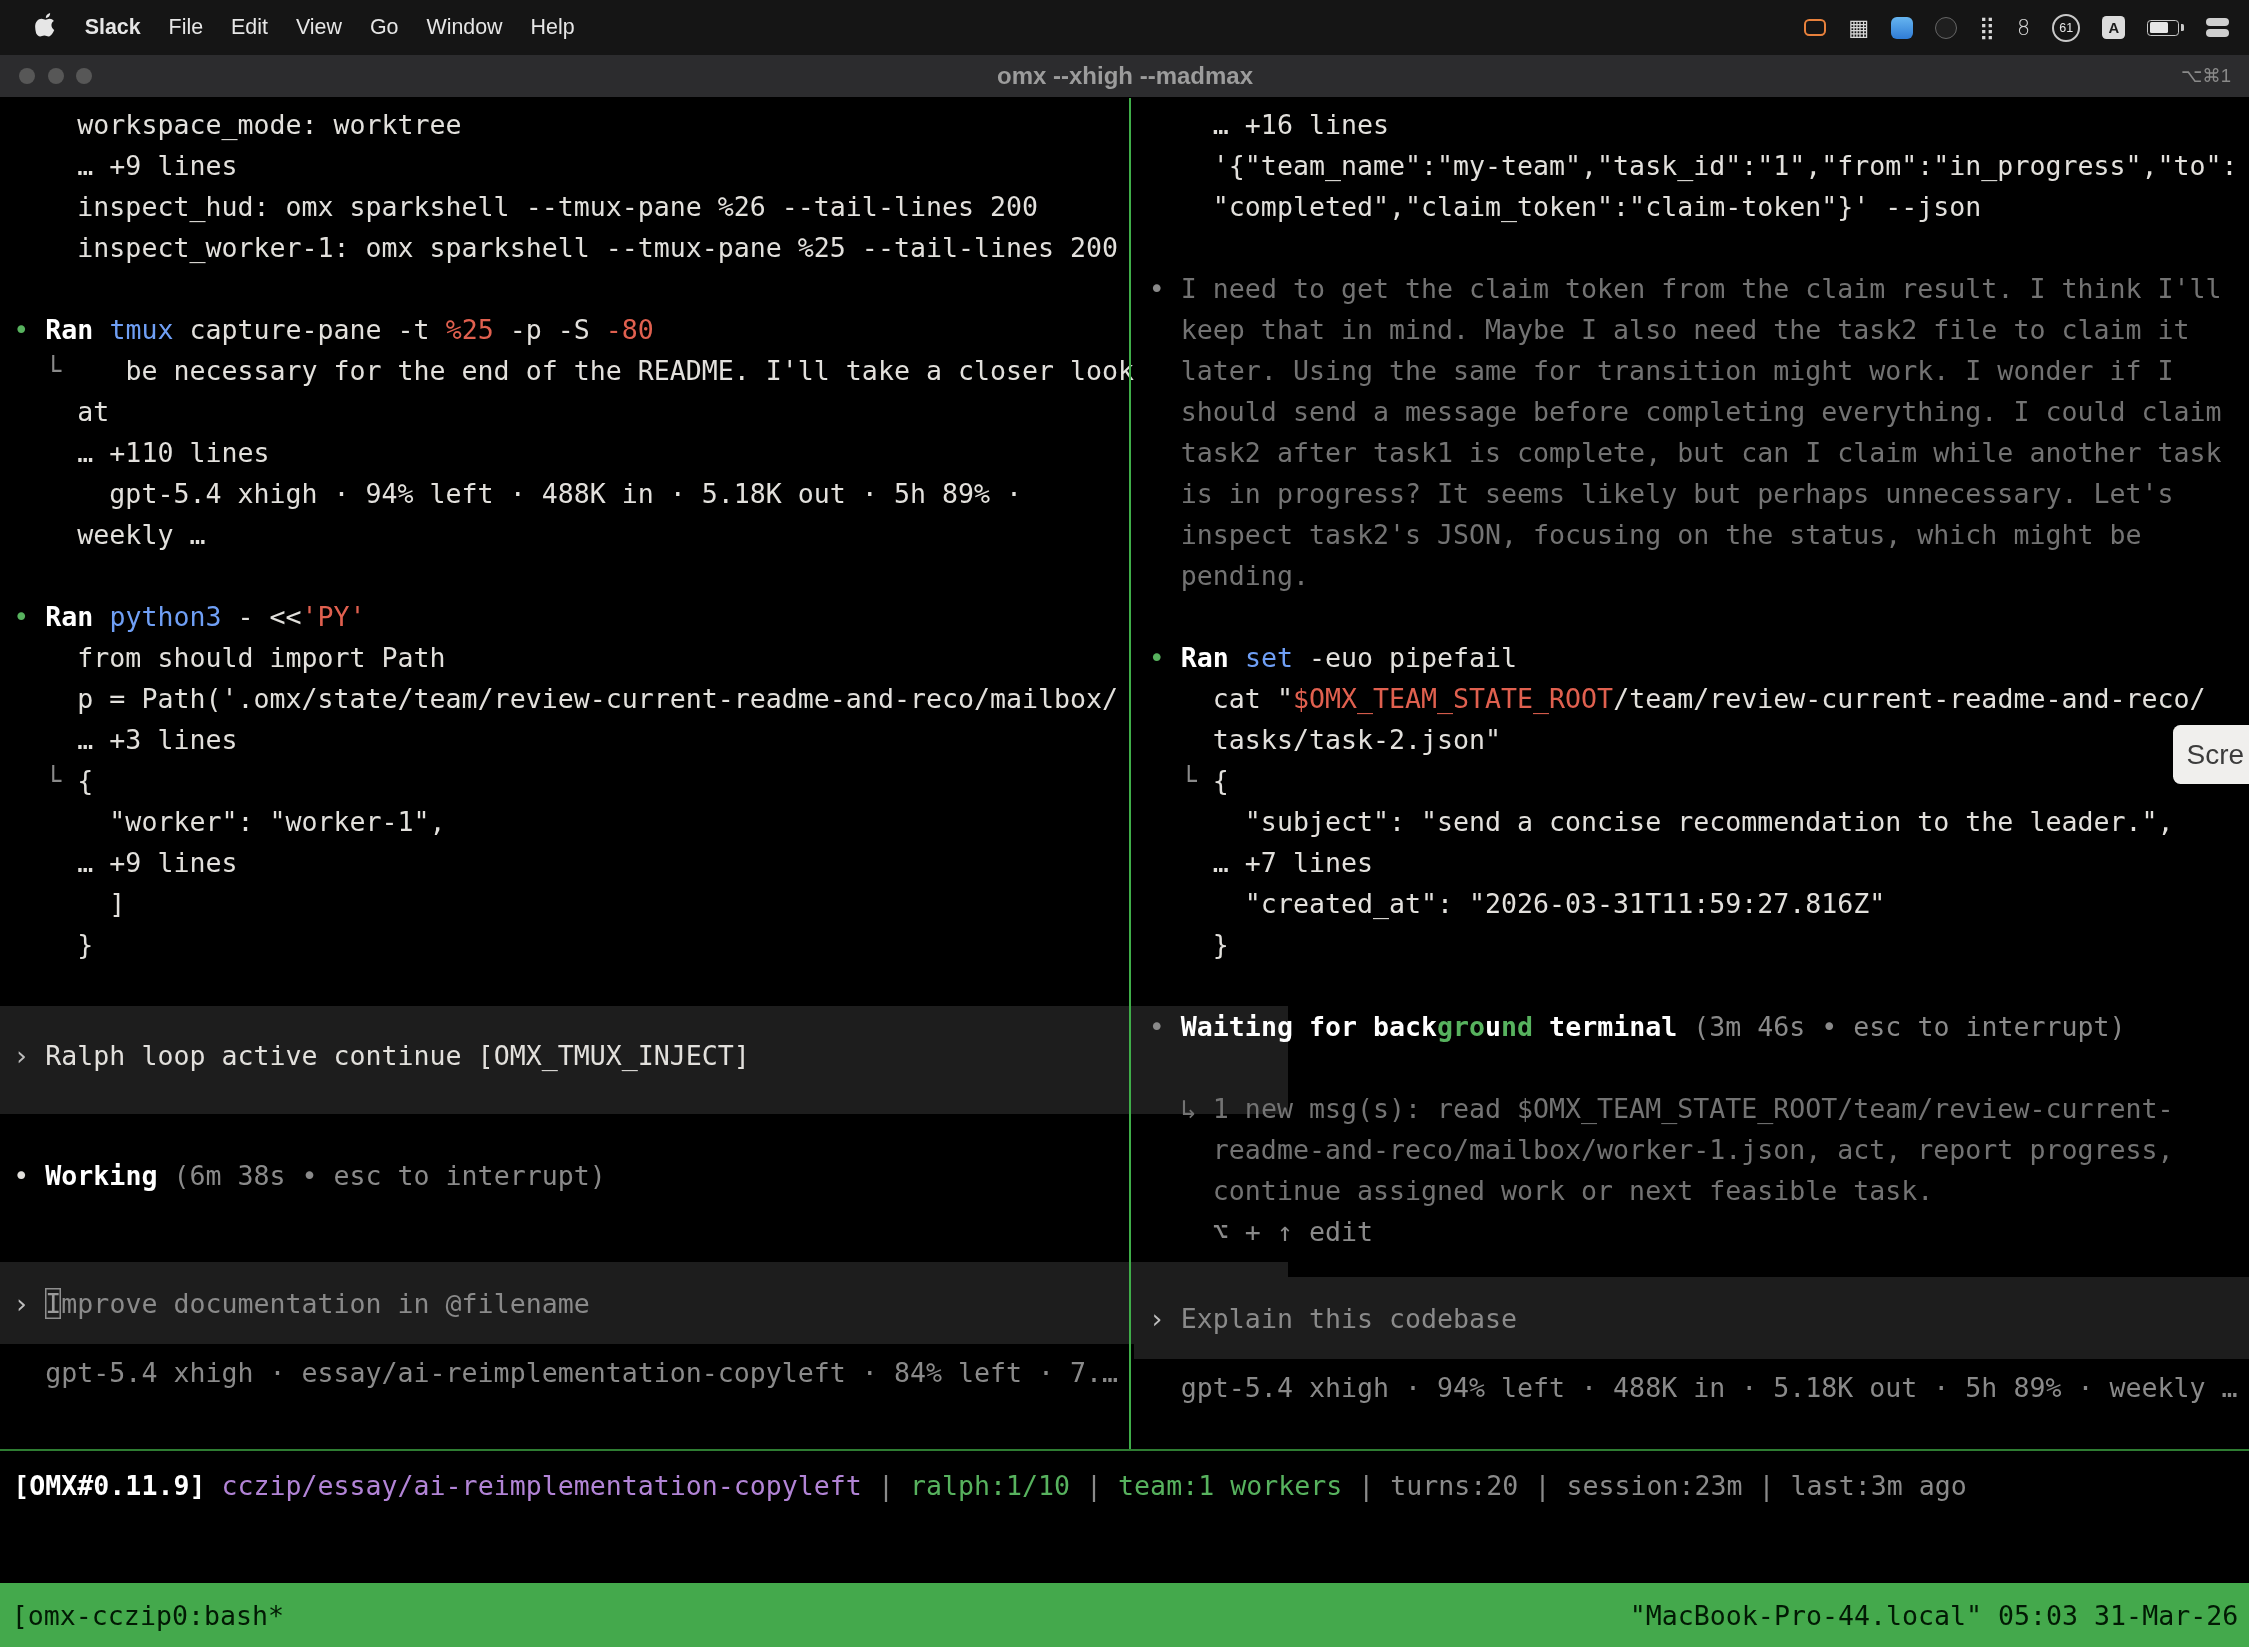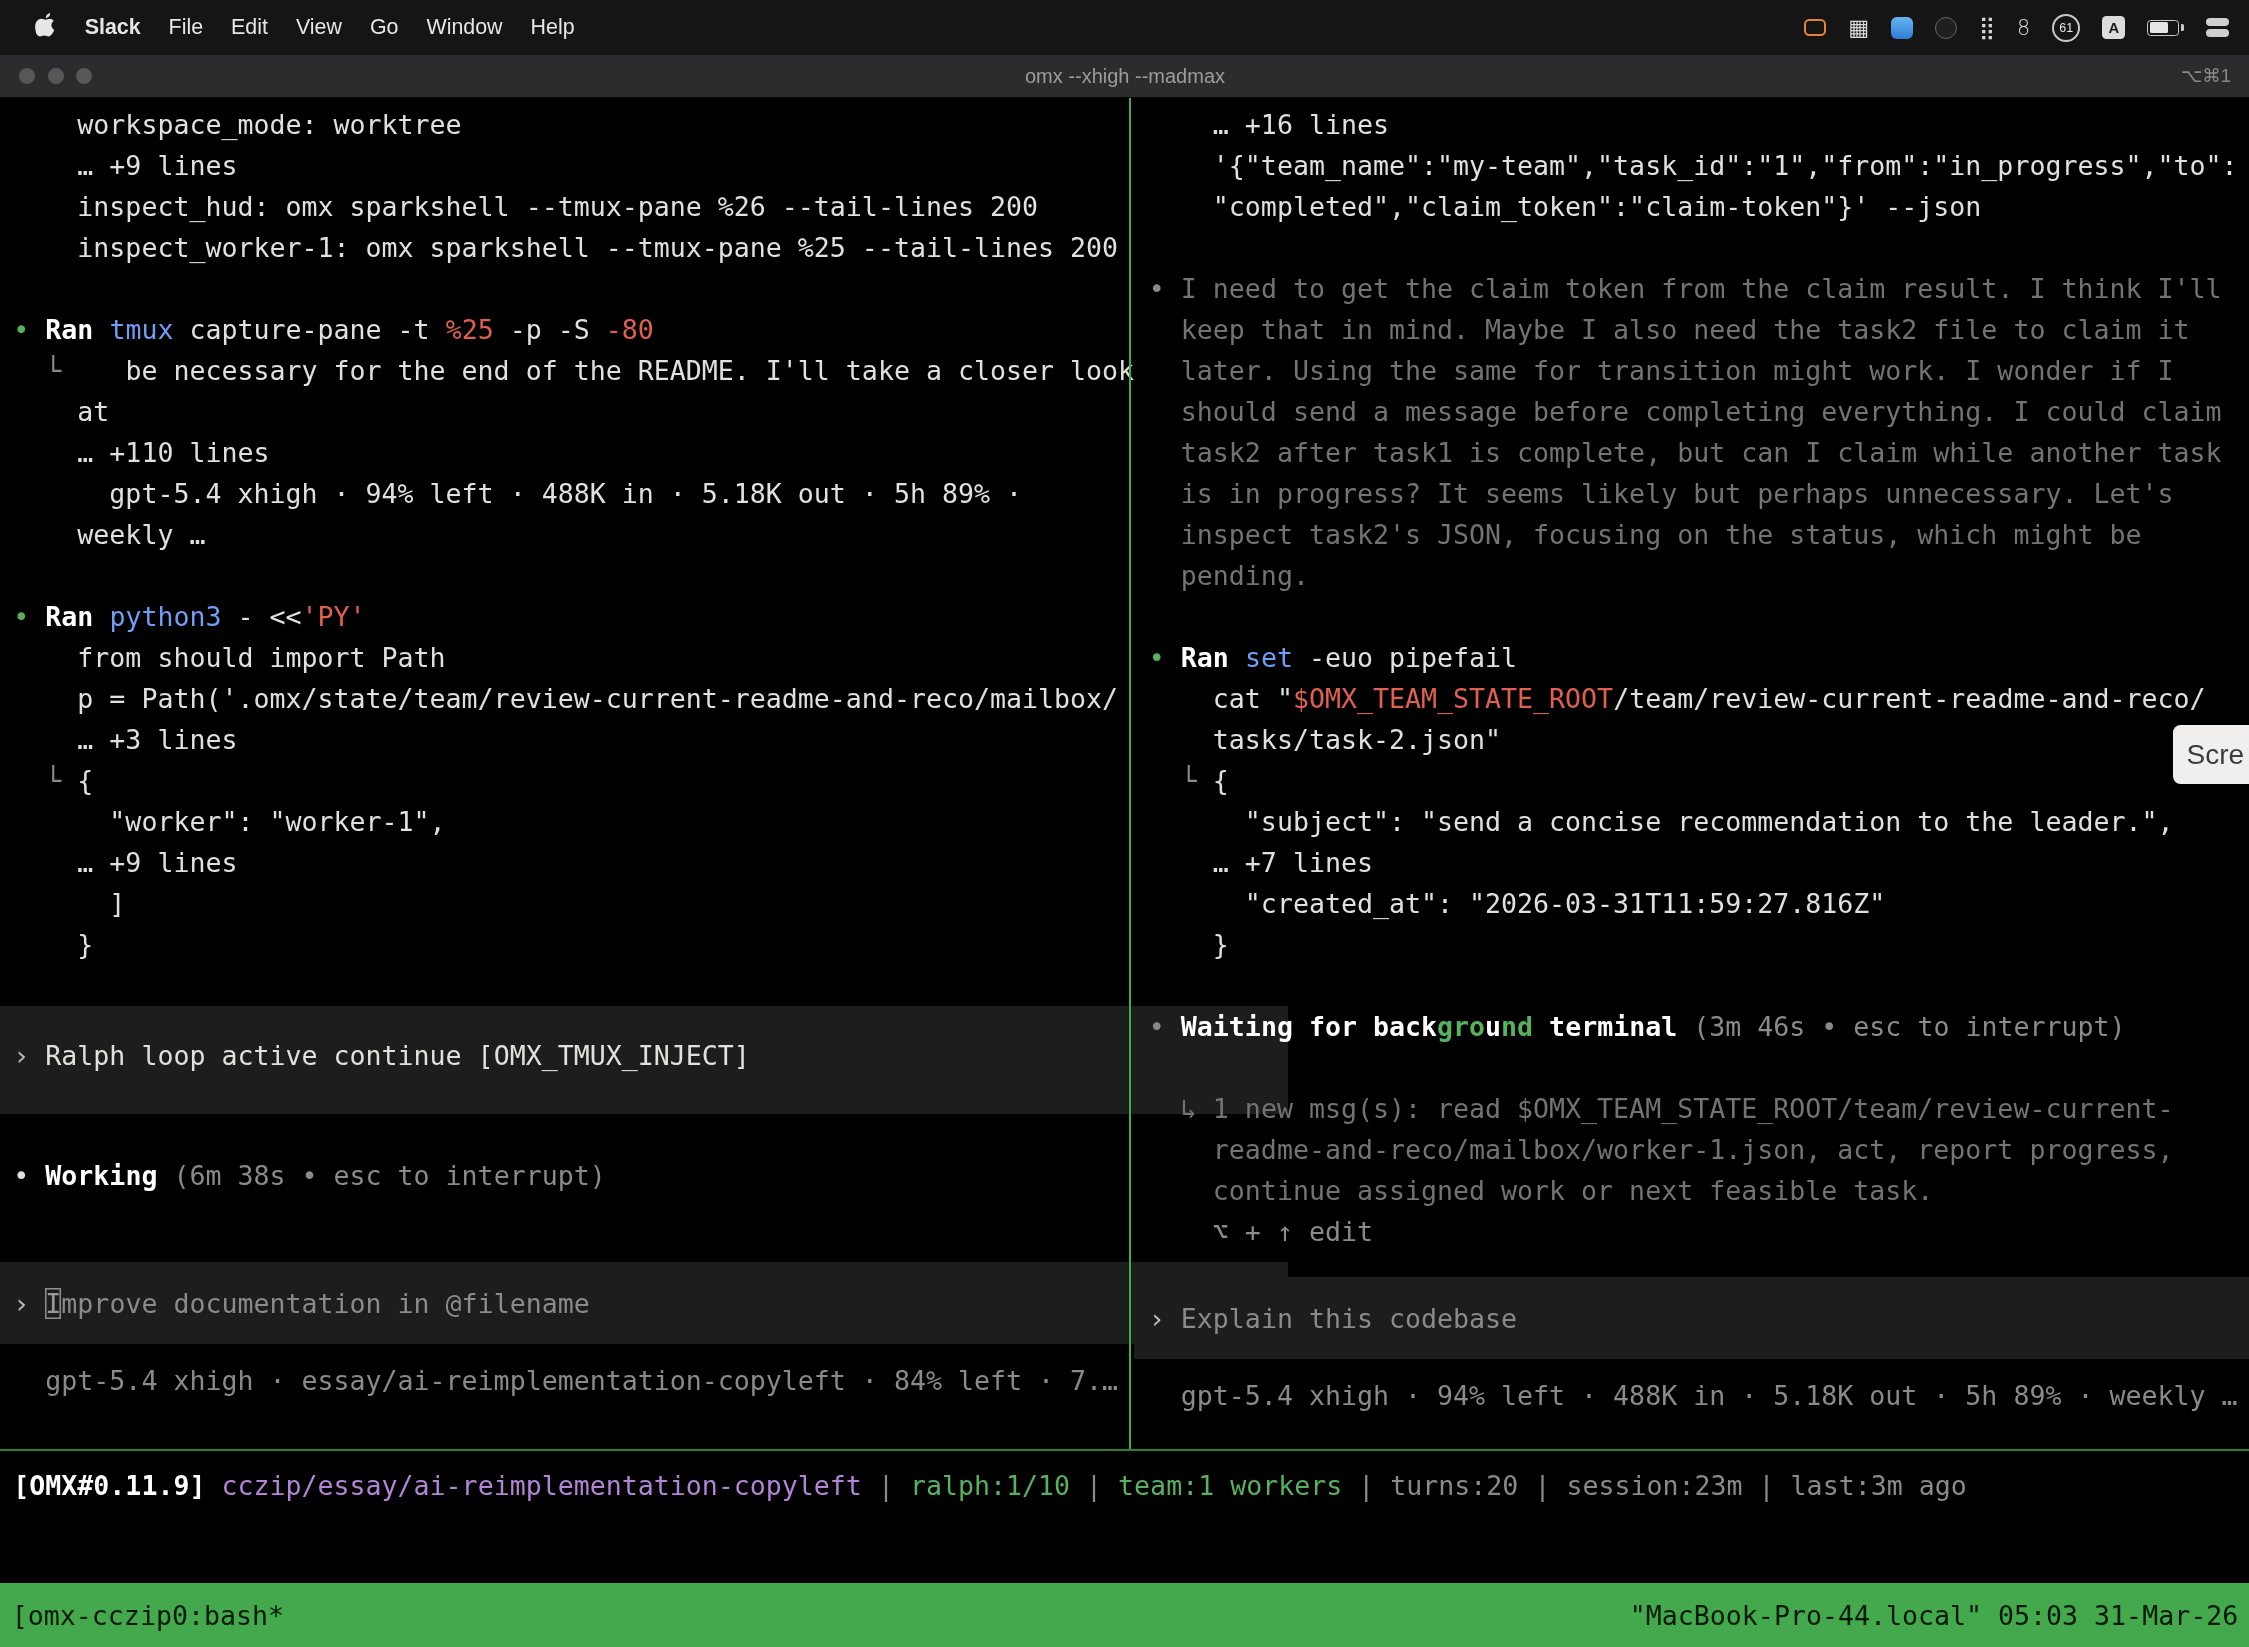--- a/index.html
+++ b/index.html
@@ -25,36 +25,36 @@
   .bat-body{display:block;width:32px;height:16px;border:1.5px solid #c8c8c8;border-radius:3.7px;padding:1.5px}
   .bat-fill{display:block;width:68%;height:100%;background:#e6e6e6;border-radius:1.5px}
   .bat-nub{display:block;width:3px;height:7.4px;background:#c8c8c8;border-radius:0 1.5px 1.5px 0}
   .cc{flex-direction:column;gap:3.7px}
   .cc .pill{display:block;width:23.6px;height:8px;border-radius:4.4px;background:#cfcfcf}
 
   
   .title-bar{height:43px;background:#2c2c2e;position:relative;display:flex;align-items:center;border-bottom:0.7px solid #000}
   .lights{position:absolute;left:19px;display:flex;gap:12.5px}
   .light{width:16px;height:16px;border-radius:50%;background:#575757}
-  .win-title{flex:1;text-align:center;color:#9c9c9c;font-size:20px;font-weight:400;
+  .win-title{flex:1;text-align:center;color:#9c9c9c;font-size:24px;font-weight:700;
     font-family:"Liberation Sans","DejaVu Sans",sans-serif}
   .win-shortcut{position:absolute;right:19px;color:#8a8a8a;font-size:18.5px;font-family:"Liberation Sans",sans-serif}
 
   
   .terminal{position:relative;height:1550px;font-size:26.6px;line-height:41px;color:#e2e0dc}
   .pane{position:absolute;top:0;overflow:hidden;padding-top:5.9px}
   .pane.left{left:0;width:1288px;height:1351px}
   .pane.right{left:1134px;width:1116px;height:1351px}
   .tl{white-space:pre;height:41px}
   .pane.left .tl{padding-left:13.3px}
   .pane.right .tl{padding-left:14.8px}
   .tl.band{background:#1d1d1d;height:auto}
   .tl.band-lg{padding-top:29px;padding-bottom:38px}
   .tl.band-sm{padding-top:20.7px;padding-bottom:20.7px;margin-top:25px}
-  .tl.footer{margin-top:16px}
+  .tl.footer{margin-top:8px}
   .divider-v{position:absolute;left:1129px;top:0;width:2.2px;height:1351px;background:#3fae49}
   .divider-h{position:absolute;top:1351px;left:0;width:100%;height:1.5px;background:#2e7d32}
 
   
   .b{color:#fff;font-weight:700}
   .blue{color:#6f9ff5}
   .red{color:#e0604f}
   .grn{color:#57b25e}
   .bgrn{color:#57b25e;font-weight:700}
   .dim{color:#8a8a8a}

